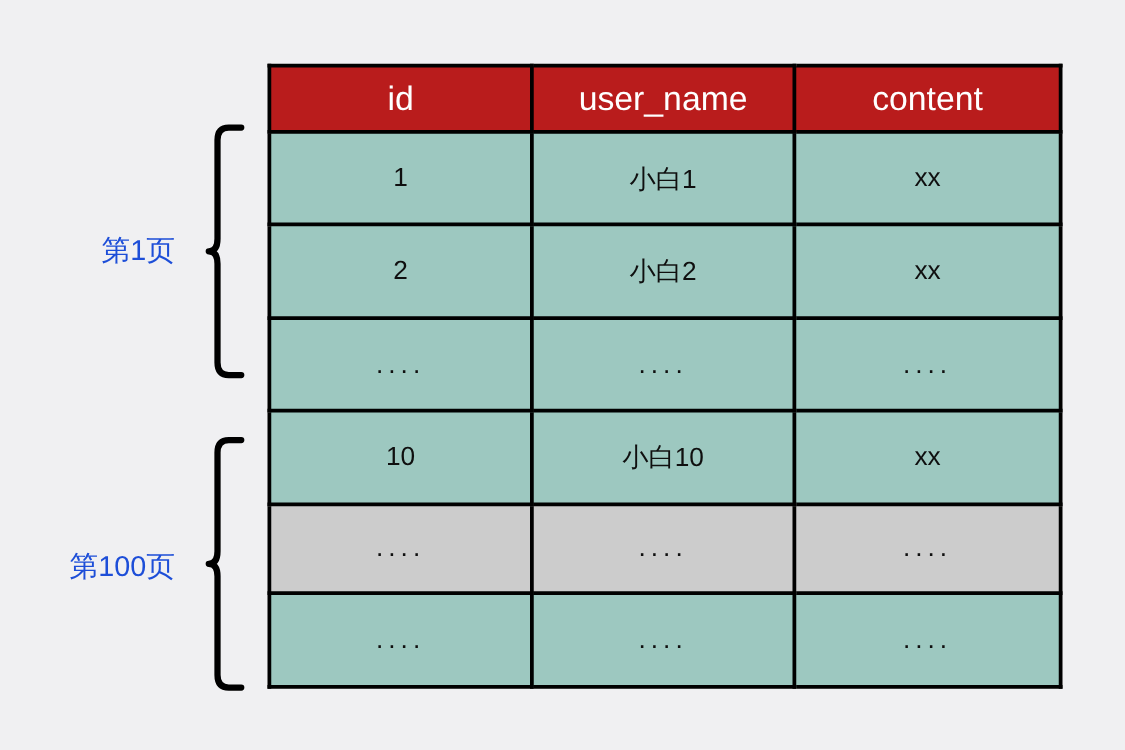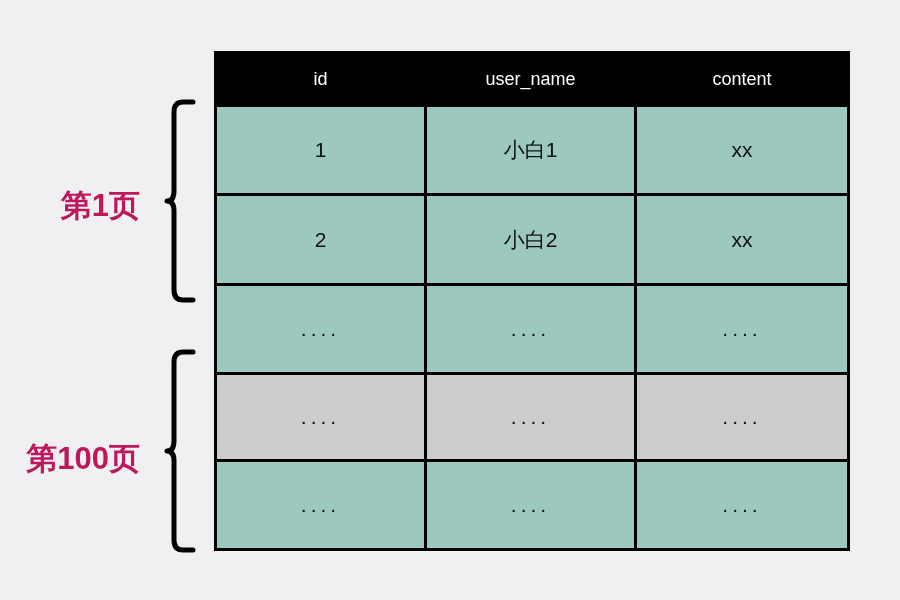--- a/index.html
+++ b/index.html
@@ -43,23 +43,23 @@
     text-align: center;
     vertical-align: middle;
     padding: 0;
     height: 50px;
     font-size: 21px;
     color: #0f0f0f;
     font-weight: 400;
     white-space: nowrap;
   }
   table.data-table thead th {
-    background: #000000;
+    background: #b91c1c;
     color: #ffffff;
-    font-size: 18px;
+    font-size: 27px;
     font-weight: 400;
     height: 50px;
   }
   table.data-table tbody tr.row-teal td {
     background: #9dc8c0;
   }
   table.data-table tbody tr.row-gray td {
     background: #cccccc;
     height: 48px;
   }
@@ -79,25 +79,25 @@
     width: 30px;
     height: 100%;
     overflow: visible;
   }
   #brace-page-1   { top: 99px;  height: 204px; }
   #brace-page-100 { top: 349px; height: 204px; }
 
   
   .page-label {
     position: absolute;
-    font-size: 31px;
-    color: #be185d;
+    font-size: 23px;
+    color: #1d4ed8;
     white-space: nowrap;
     text-align: right;
-    font-weight: 700;
+    font-weight: 400;
   }
   #label-page-1 {
     left: 0px;
     width: 140px;
     top: 185px;
   }
   #label-page-100 {
     left: 0px;
     width: 140px;
     top: 438px;
@@ -147,20 +147,25 @@
           <tr class="row-teal">
             <td>2</td>
             <td>小白2</td>
             <td>xx</td>
           </tr>
           <tr class="row-teal">
             <td class="dots">....</td>
             <td class="dots">....</td>
             <td class="dots">....</td>
           </tr>
+          <tr class="row-teal">
+            <td>10</td>
+            <td>小白10</td>
+            <td>xx</td>
+          </tr>
           <tr class="row-gray">
             <td class="dots">....</td>
             <td class="dots">....</td>
             <td class="dots">....</td>
           </tr>
           <tr class="row-teal">
             <td class="dots">....</td>
             <td class="dots">....</td>
             <td class="dots">....</td>
           </tr>

